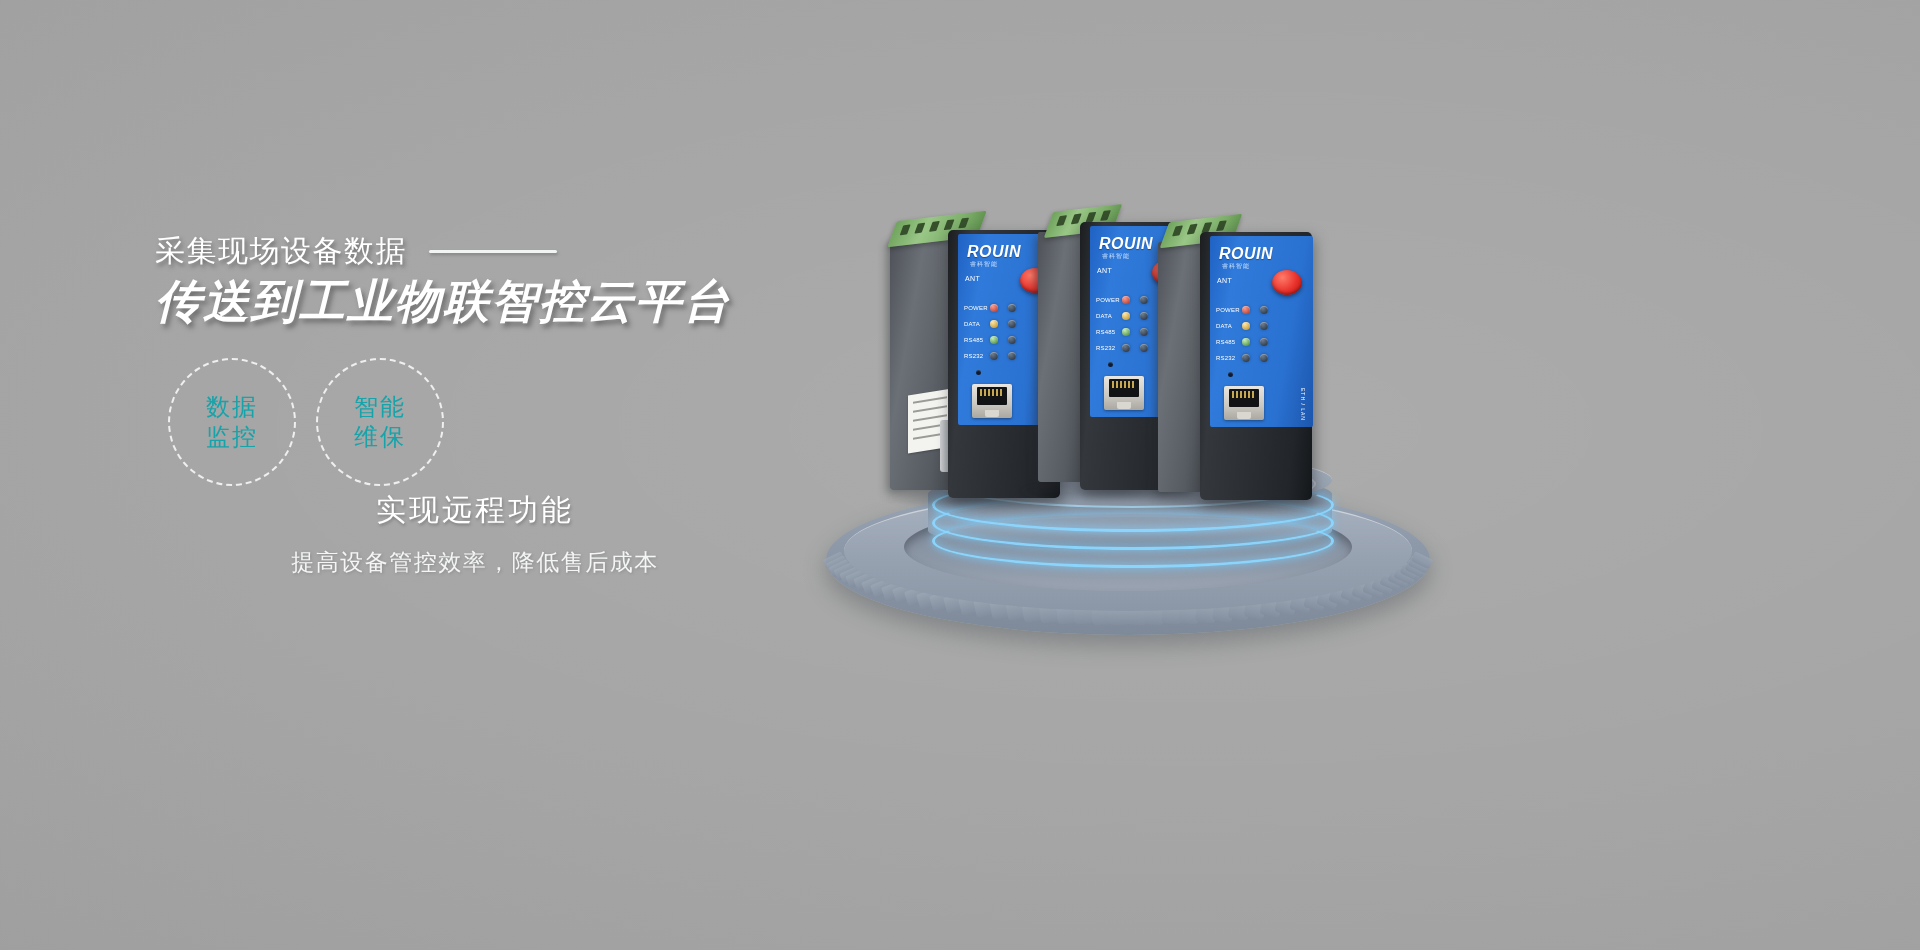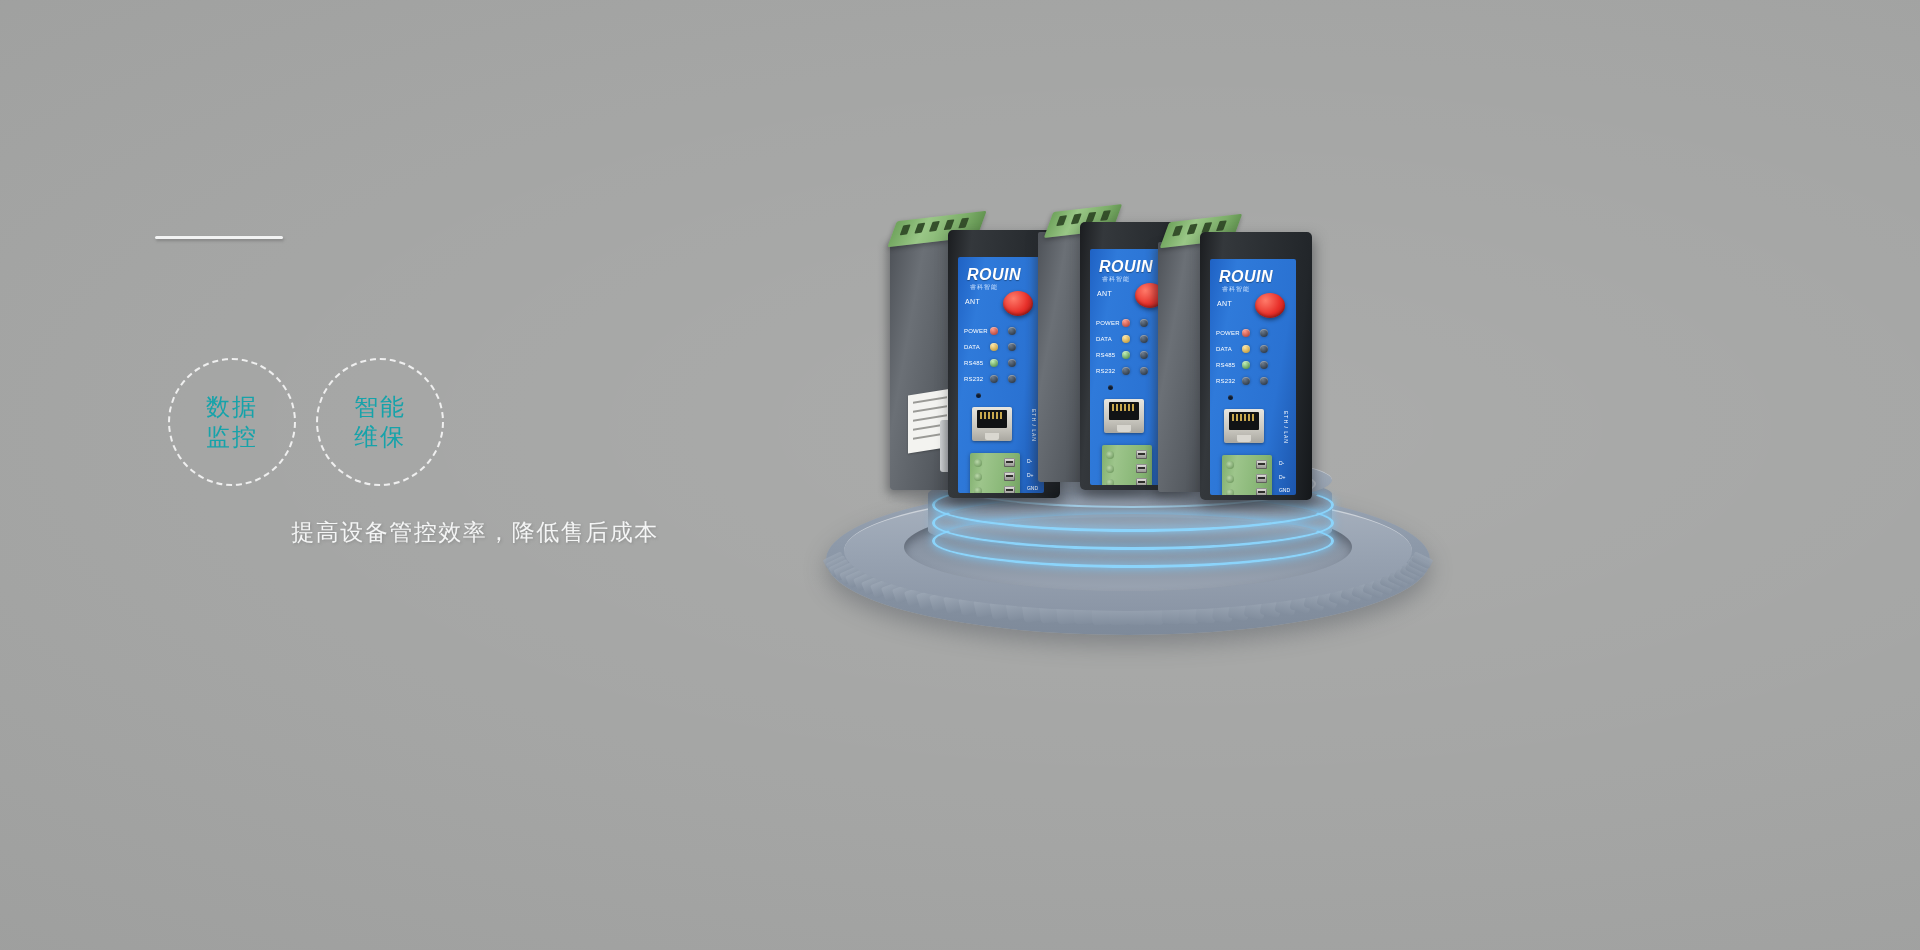--- a/index.html
+++ b/index.html
@@ -278,26 +278,27 @@
     top: 0;
     width: 112px;
     height: 268px;
     background: linear-gradient(95deg, #1b1d20 0%, #34383c 18%, #22262a 82%, #14171a 100%);
     border-radius: 5px;
     box-shadow: 2px 6px 14px rgba(40,42,46,0.5);
   }
   .dev-face {
     position: absolute;
     left: 10px;
-    top: 27px;
+    top: 4px;
     width: 86px;
-    height: 236px;
+    height: 191px;
     background: linear-gradient(100deg, #1f62c4 0%, #2f7ada 22%, #2a72d2 70%, #1c56ad 100%);
     border-radius: 2px;
     overflow: hidden;
+    padding-left: 17px;
   }
   .dev-logo {
     position: absolute;
     left: 9px;
     top: 9px;
     font-size: 16px;
     font-weight: 700;
     font-style: italic;
     color: #ffffff;
     letter-spacing: 0.5px;
@@ -491,36 +492,39 @@
     filter: blur(2px);
   }
 </style>
 </head>
 <body>
 
 <div id="stage">
 
   <div class="copy">
     <div class="eyebrow-row">
+      <div class="eyebrow">采集现场设备数据</div>
       <div class="eyebrow-rule"></div>
     </div>
+    <div class="headline">传送到工业物联智控云平台</div>
   </div>
 
   <div class="circles">
     <div class="circle">
       <div class="circle-line">数据</div>
       <div class="circle-line">监控</div>
     </div>
     <div class="circle">
       <div class="circle-line">智能</div>
       <div class="circle-line">维保</div>
     </div>
   </div>
 
   <div class="subline">
+    <div class="subline-main">实现远程功能</div>
     <div class="subline-sub">提高设备管控效率，降低售后成本</div>
   </div>
 
   <div id="scene">
 
     <div class="gear-ring">
       <div class="disc"></div>
       <div id="teeth">
           <div class="gear-tooth" style="left: -1.9224px; top: 67.3329px; transform: rotate(-25.8175deg) scaleY(0.61505); opacity: 0.779568;"></div>
           <div class="gear-tooth" style="left: 0.667749px; top: 70.9672px; transform: rotate(-25.59deg) scaleY(0.64729); opacity: 0.794223;"></div>

